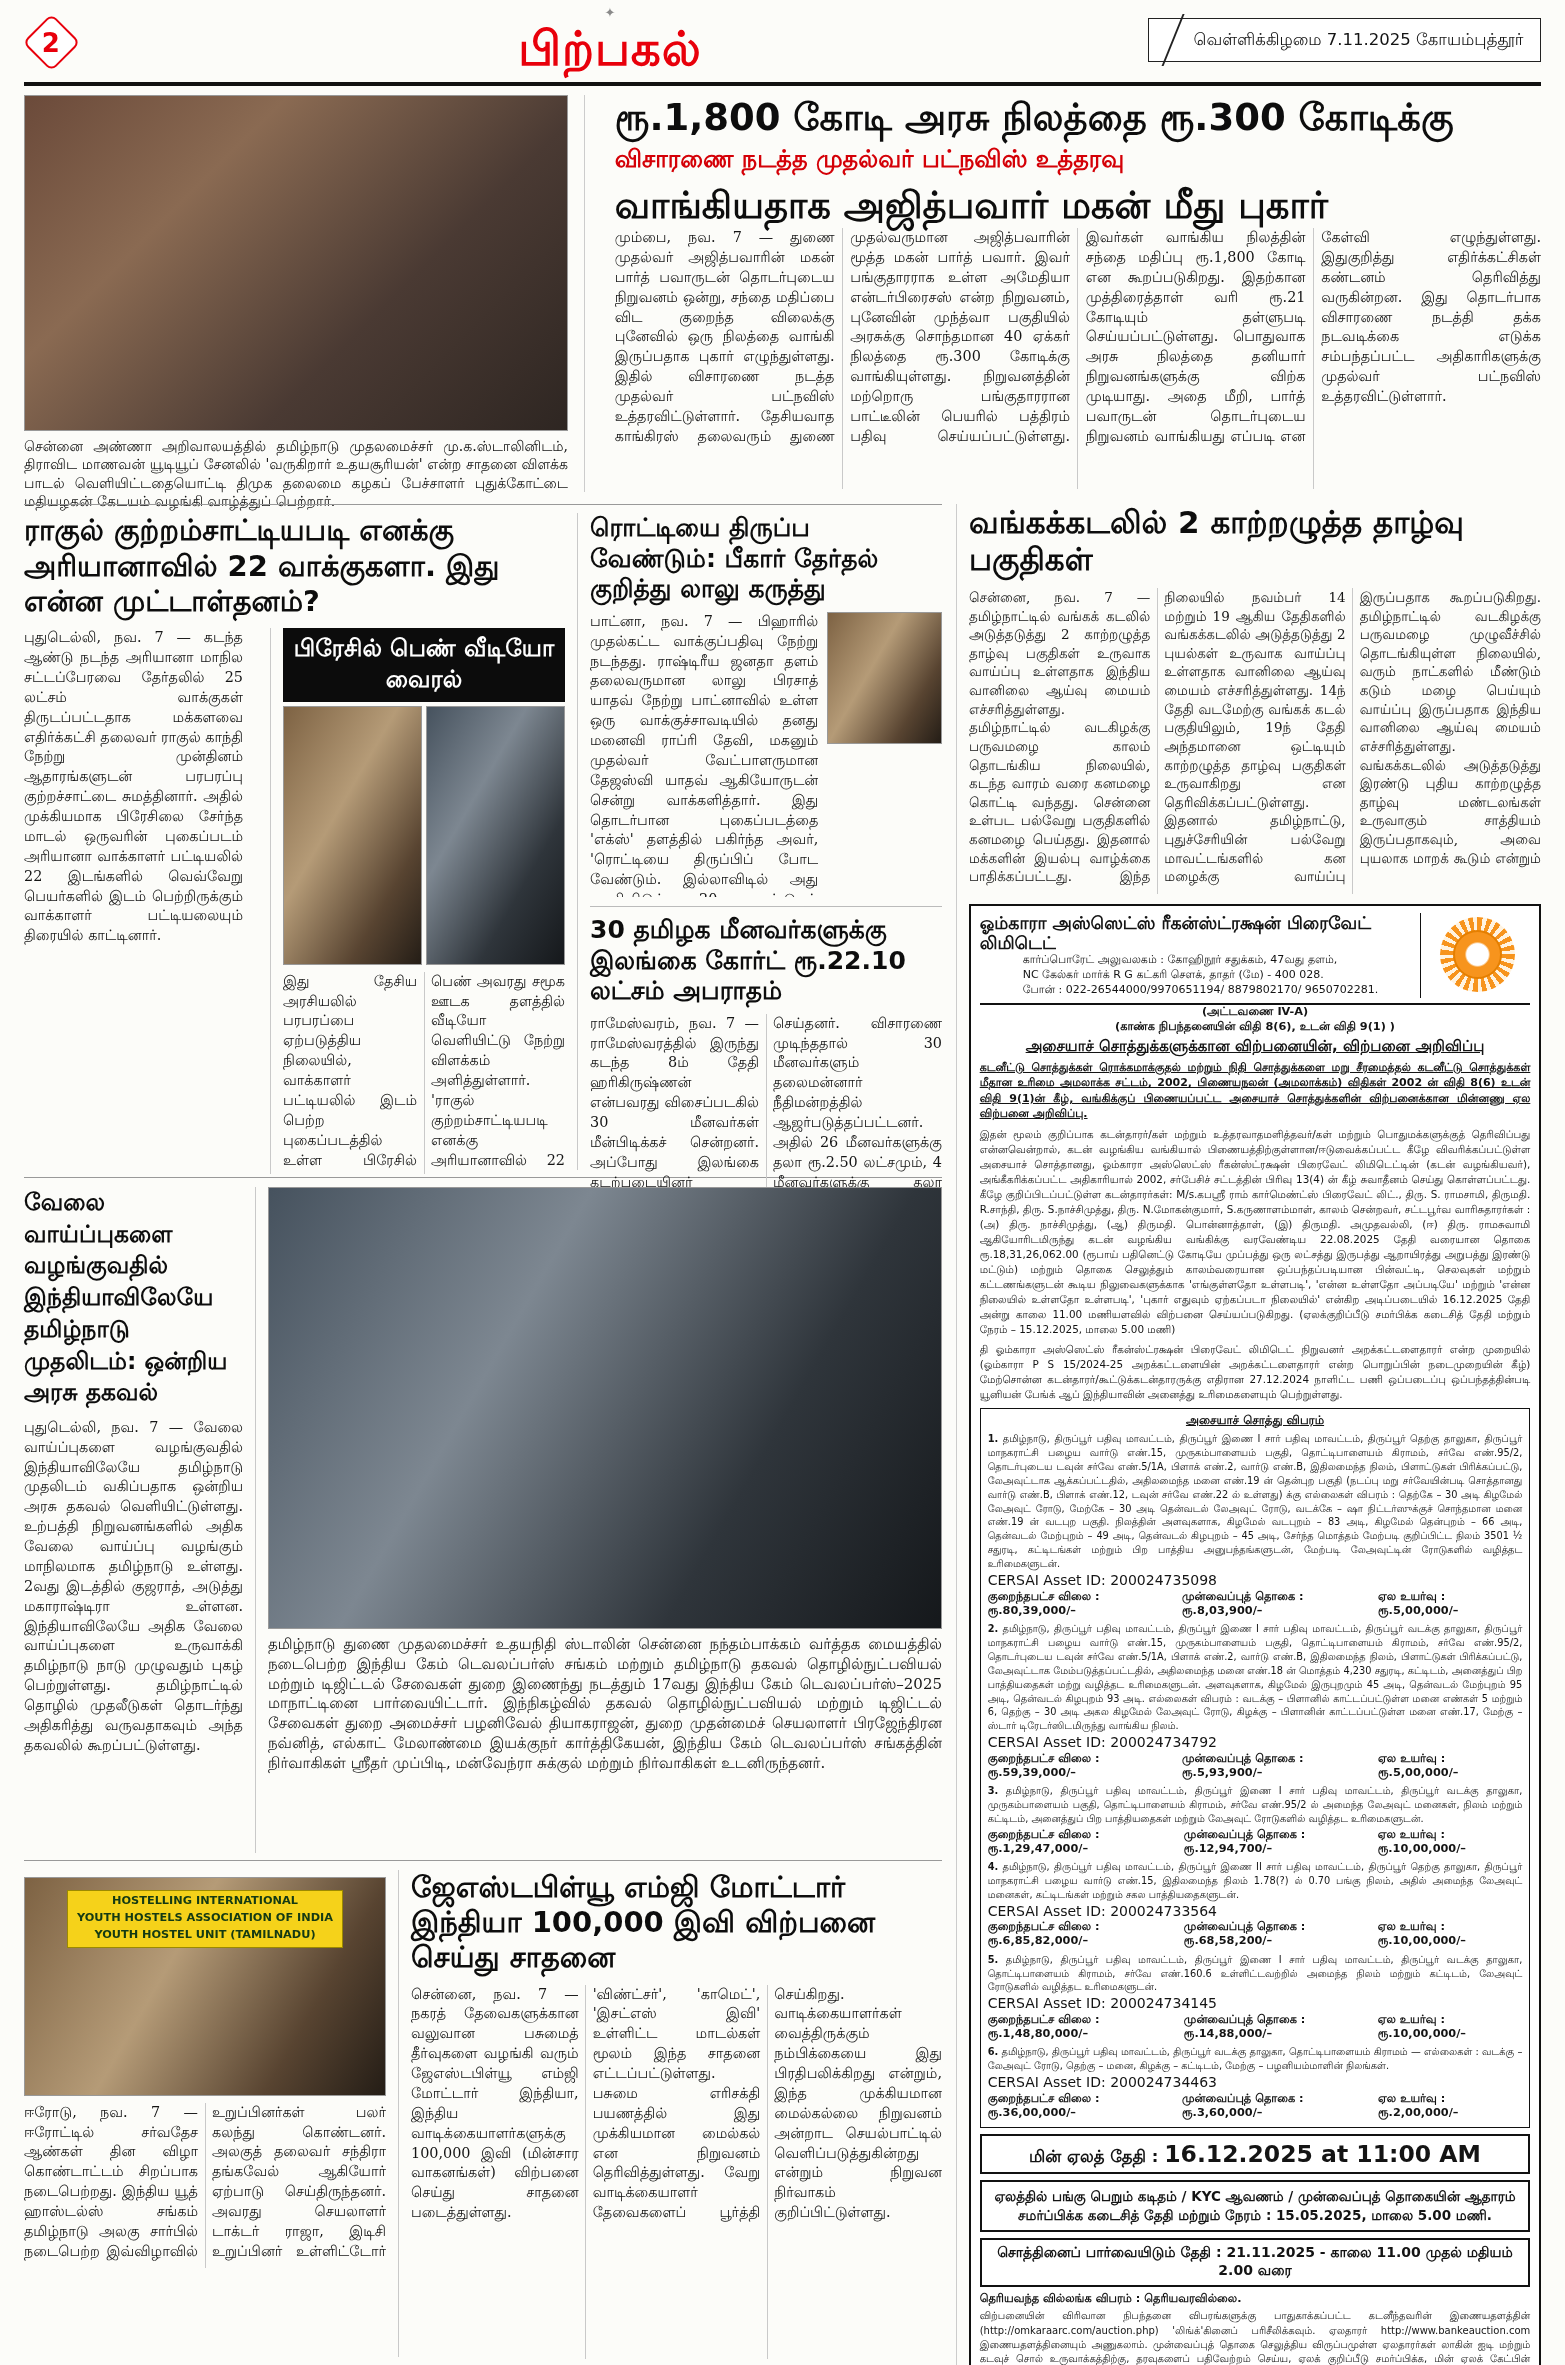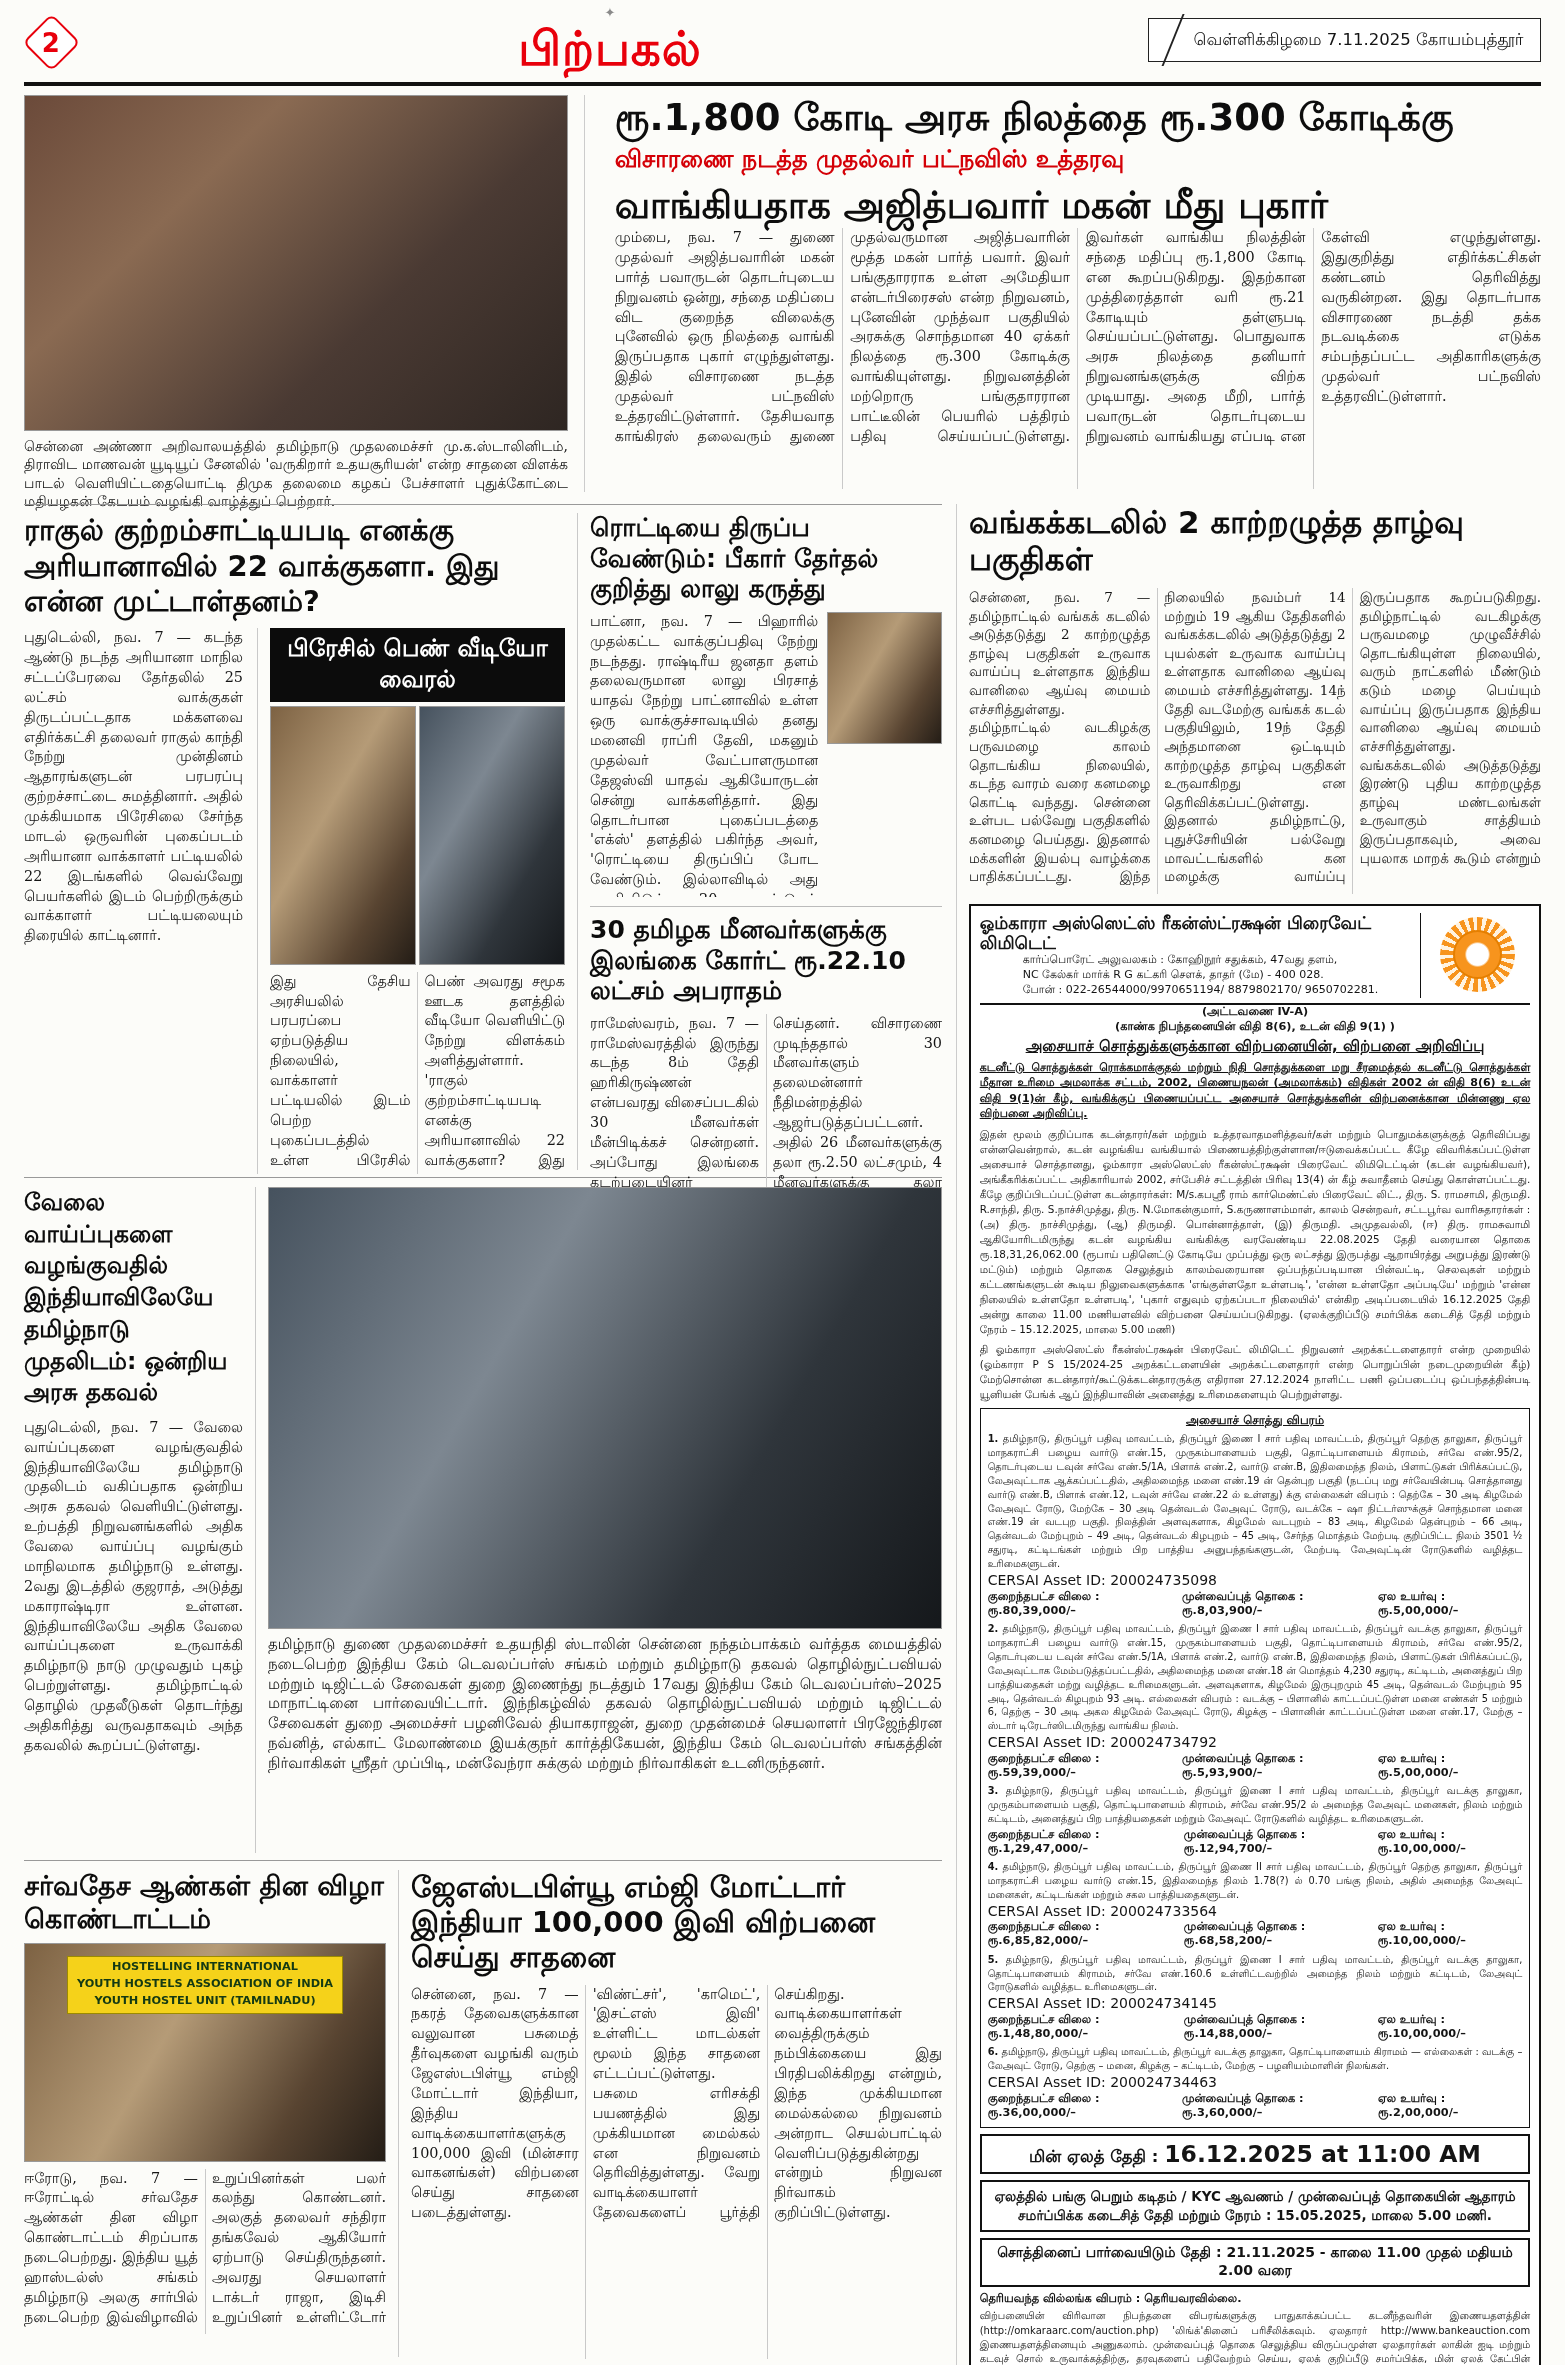--- a/index.html
+++ b/index.html
@@ -110,21 +110,21 @@
       </div>
     </div>
 
     <div class="main2">
 
       <div class="lmain">
 
         <div class="rowB">
           <div style="width:541px;">
             <div class="hl" style="font-size:29px;">ராகுல் குற்றம்சாட்டியபடி எனக்கு அரியானாவில் 22 வாக்குகளா. இது என்ன முட்டாள்தனம்?</div>
-            <div style="display:flex;gap:14px;margin-top:8.7px;">
+            <div style="display:flex;gap:27px;margin-top:8.7px;">
               <div class="bt" style="width:219px;height:522px;">புதுடெல்லி, நவ. 7 — கடந்த ஆண்டு நடந்த அரியானா மாநில சட்டப்பேரவை தேர்தலில் 25 லட்சம் வாக்குகள் திருடப்பட்டதாக மக்களவை எதிர்க்கட்சி தலைவர் ராகுல் காந்தி நேற்று முன்தினம் ஆதாரங்களுடன் பரபரப்பு குற்றச்சாட்டை சுமத்தினார். அதில் முக்கியமாக பிரேசிலை சேர்ந்த மாடல் ஒருவரின் புகைப்படம் அரியானா வாக்காளர் பட்டியலில் 22 இடங்களில் வெவ்வேறு பெயர்களில் இடம் பெற்றிருக்கும் வாக்காளர் பட்டியலையும் திரையில் காட்டினார்.</div>
               <div style="flex:1;" class="vline">
                 <div class="banner">பிரேசில் பெண் வீடியோ வைரல்</div>
                 <div style="display:flex;gap:3.5px;margin-top:3.5px;">
                   <div class="ph warm" style="flex:1;height:257px;"></div>
                   <div class="ph cool" style="flex:1;height:257px;"></div>
                 </div>
                 <div class="bt c2" style="height:202px;margin-top:7px;">இது தேசிய அரசியலில் பரபரப்பை ஏற்படுத்திய நிலையில், வாக்காளர் பட்டியலில் இடம் பெற்ற புகைப்படத்தில் உள்ள பிரேசில் பெண் அவரது சமூக ஊடக தளத்தில் வீடியோ வெளியிட்டு நேற்று விளக்கம் அளித்துள்ளார். 'ராகுல் குற்றம்சாட்டியபடி எனக்கு அரியானாவில் 22 வாக்குகளா? இது என்ன முட்டாள்தனம்? நான் பிரேசிலில் வாழ்கிறேன். இந்தியாவுக்கே நான் வந்ததில்லை' என்று அதில் குறிப்பிட்டுள்ளார். இந்த சம்பவம் இணையத்தில் பரபரப்பாக பேசப்படுகிறது.</div>
               </div>
             </div>
@@ -147,21 +147,20 @@
             <div class="bt" style="height:400px;margin-top:8.7px;">புதுடெல்லி, நவ. 7 — வேலை வாய்ப்புகளை வழங்குவதில் இந்தியாவிலேயே தமிழ்நாடு முதலிடம் வகிப்பதாக ஒன்றிய அரசு தகவல் வெளியிட்டுள்ளது. உற்பத்தி நிறுவனங்களில் அதிக வேலை வாய்ப்பு வழங்கும் மாநிலமாக தமிழ்நாடு உள்ளது. 2வது இடத்தில் குஜராத், அடுத்து மகாராஷ்டிரா உள்ளன. இந்தியாவிலேயே அதிக வேலை வாய்ப்புகளை உருவாக்கி தமிழ்நாடு நாடு முழுவதும் புகழ் பெற்றுள்ளது. தமிழ்நாட்டில் தொழில் முதலீடுகள் தொடர்ந்து அதிகரித்து வருவதாகவும் அந்த தகவலில் கூறப்பட்டுள்ளது.</div>
           </div>
           <div style="flex:1;" class="vline">
             <div class="ph cool" style="height:440px;"></div>
             <div class="cap" style="font-size:15px;">தமிழ்நாடு துணை முதலமைச்சர் உதயநிதி ஸ்டாலின் சென்னை நந்தம்பாக்கம் வர்த்தக மையத்தில் நடைபெற்ற இந்திய கேம் டெவலப்பர்ஸ் சங்கம் மற்றும் தமிழ்நாடு தகவல் தொழில்நுட்பவியல் மற்றும் டிஜிட்டல் சேவைகள் துறை இணைந்து நடத்தும் 17வது இந்திய கேம் டெவலப்பர்ஸ்–2025 மாநாட்டினை பார்வையிட்டார். இந்நிகழ்வில் தகவல் தொழில்நுட்பவியல் மற்றும் டிஜிட்டல் சேவைகள் துறை அமைச்சர் பழனிவேல் தியாகராஜன், துறை முதன்மைச் செயலாளர் பிரஜேந்திரன நவ்னித், எல்காட் மேலாண்மை இயக்குநர் கார்த்திகேயன், இந்திய கேம் டெவலப்பர்ஸ் சங்கத்தின் நிர்வாகிகள் ஸ்ரீதர் முப்பிடி, மன்வேந்ரா சுக்குல் மற்றும் நிர்வாகிகள் உடனிருந்தனர்.</div>
           </div>
         </div>
 
         <div class="rowD">
           <div style="width:362px;">
-            <div class="hl" style="font-size:27px;">சர்வதேச ஆண்கள் தின விழா கொண்டாட்டம்</div>
             <div class="ph warm" style="height:217px;margin-top:7px;">
               <div class="ybandwrap"><div class="yband">
                 <div>HOSTELLING INTERNATIONAL</div>
                 <div>YOUTH HOSTELS ASSOCIATION OF INDIA</div>
                 <div>YOUTH HOSTEL UNIT (TAMILNADU)</div>
               </div></div>
             </div>
             <div class="bt c2" style="height:165px;margin-top:7px;">ஈரோடு, நவ. 7 — ஈரோட்டில் சர்வதேச ஆண்கள் தின விழா கொண்டாட்டம் சிறப்பாக நடைபெற்றது. இந்திய யூத் ஹாஸ்டல்ஸ் சங்கம் தமிழ்நாடு அலகு சார்பில் நடைபெற்ற இவ்விழாவில் உறுப்பினர்கள் பலர் கலந்து கொண்டனர். அலகுத் தலைவர் சந்திரா தங்கவேல் ஆகியோர் ஏற்பாடு செய்திருந்தனர். அவரது செயலாளர் டாக்டர் ராஜா, இடிசி உறுப்பினர் உள்ளிட்டோர் முன்னிலை வகித்து வாழ்த்து தெரிவித்தனர்.</div>
           </div>
           <div style="flex:1;" class="vline">

